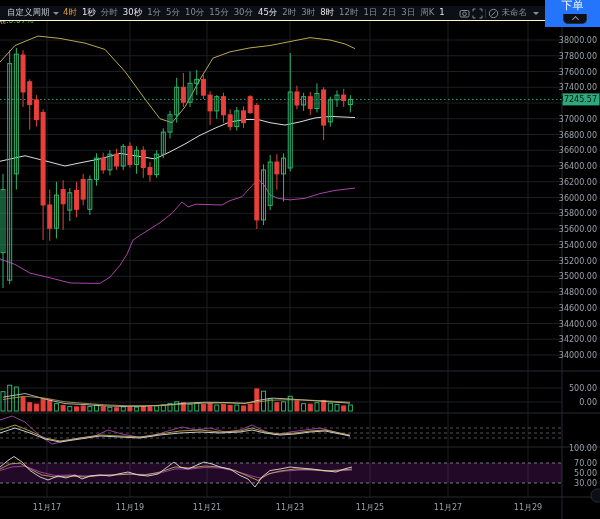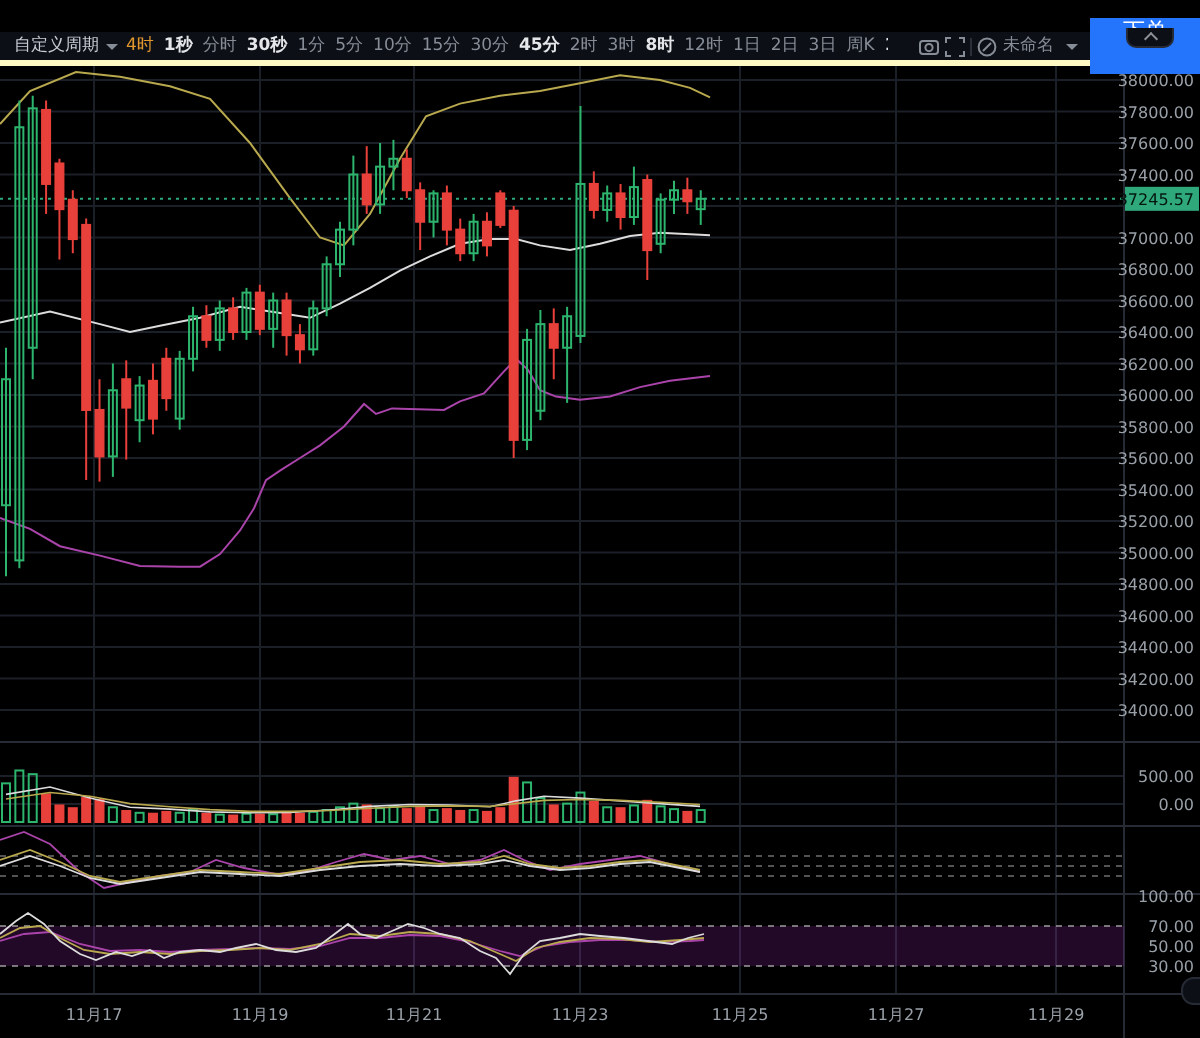--- a/index.html
+++ b/index.html
@@ -1,29 +1,29 @@
 <!DOCTYPE html>
 <html><head>
 <meta charset="utf-8">
 <style>
   html,body{margin:0;padding:0;background:#000;}
   body{width:600px;height:519px;overflow:hidden;position:relative;
        font-family:"DejaVu Sans","Liberation Sans",sans-serif;}
   
-  .toolbar{position:absolute;top:16px;left:0;width:600px;height:14px;background:#0c0f15;
-           border-bottom:3px solid #fef9c3;display:flex;align-items:center;z-index:3;
+  .toolbar{position:absolute;top:6px;left:0;width:600px;height:14px;background:#0c0f15;
+           border-bottom:1px solid #fef9c3;display:flex;align-items:center;z-index:3;
            font-size:8.5px;color:#878d97;white-space:nowrap;}
   .tb-left{display:flex;align-items:center;overflow:hidden;width:444px;}
   .period{color:#c8ccd4;padding:0 2px 0 7px;display:flex;align-items:center;cursor:pointer;flex:none;}
   .caret{width:0;height:0;border-left:3px solid transparent;border-right:3px solid transparent;
          border-top:3px solid #878d97;margin-left:3px;display:inline-block;}
   .intervals{display:flex;align-items:center;flex:none;}
   .tb-item{padding:0 2.5px;cursor:pointer;flex:none;}
   .tb-item.sel{color:#e2982f;font-weight:normal;}
-  .tb-item.fav{color:#e4e6ea;font-weight:bold;}
+  .tb-item.fav{color:#e4e6ea;font-weight:normal;}
   .tb-right{position:absolute;right:0;top:0;height:14px;display:flex;align-items:center;gap:2px;}
   .tb-icon{width:11px;height:11px;display:flex;align-items:center;justify-content:center;cursor:pointer;}
   .tb-sep{width:1px;height:9px;background:#2a2f3a;}
   .annot{display:flex;align-items:center;gap:3px;cursor:pointer;color:#878d97;}
   .order-btn{width:55px;height:28px;background:#2574fc;color:#fff;text-align:center;
              line-height:14px;font-size:11px;cursor:pointer;margin-left:4px;}
   
   .collapse-tab{position:absolute;top:14px;right:13px;width:22px;height:9px;background:#0c0f15;
                 border:1px solid #262b36;border-top:none;border-radius:0 0 5px 5px;z-index:3;
                 display:flex;align-items:center;justify-content:center;cursor:pointer;}

